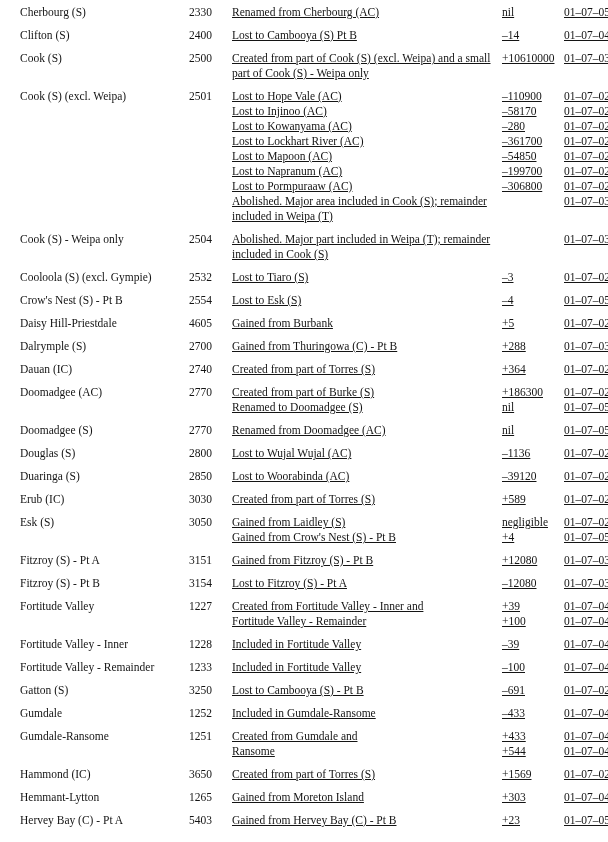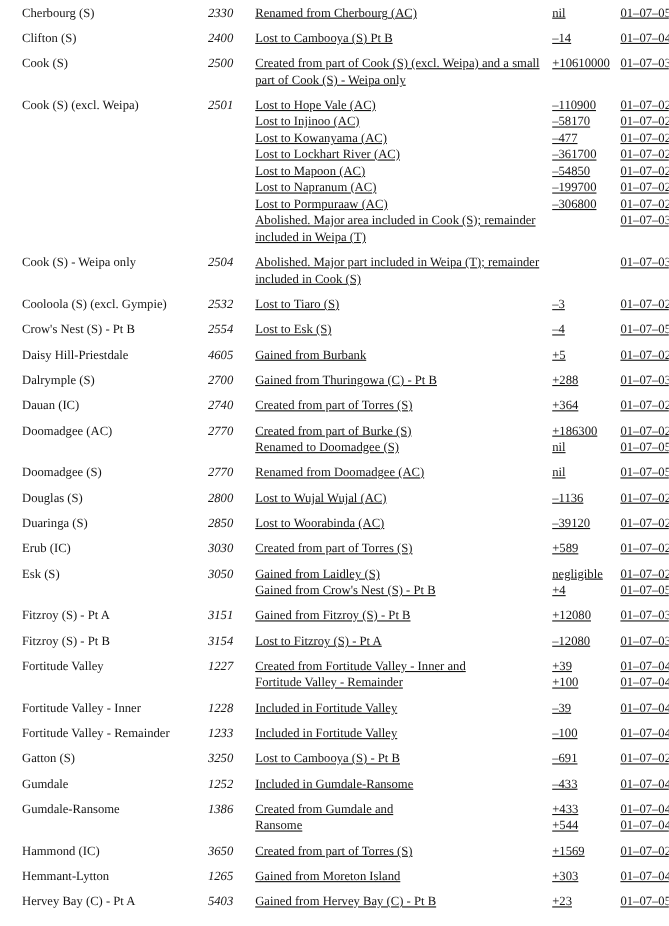--- a/index.html
+++ b/index.html
@@ -13,21 +13,21 @@
     color: #141414;
     overflow: hidden;
   }
   .page { padding: 5px 0 0 20px; box-sizing: border-box; }
   .row {
     display: grid;
     grid-template-columns: 152px 40px 406px;
     margin-bottom: 8px;
     align-items: start;
   }
-  .code { text-align: right; font-style: italic; }
+  .code { text-align: right; }
   .entries { padding-left: 20px; text-decoration: underline; }
   .entry {
     display: grid;
     grid-template-columns: 270px 62px 54px;
     align-items: start;
   }
   .desc { padding-right: 6px; }
   .date { white-space: nowrap; }
 </style>
 </head>
@@ -77,21 +77,21 @@
             <div class="area">–110900</div>
             <div class="date">01–07–02</div>
           </div>
           <div class="entry">
             <div class="desc">Lost to Injinoo (AC)</div>
             <div class="area">–58170</div>
             <div class="date">01–07–02</div>
           </div>
           <div class="entry">
             <div class="desc">Lost to Kowanyama (AC)</div>
-            <div class="area">–477</div>
+            <div class="area">–280</div>
             <div class="date">01–07–02</div>
           </div>
           <div class="entry">
             <div class="desc">Lost to Lockhart River (AC)</div>
             <div class="area">–361700</div>
             <div class="date">01–07–02</div>
           </div>
           <div class="entry">
             <div class="desc">Lost to Mapoon (AC)</div>
             <div class="area">–54850</div>
@@ -333,21 +333,21 @@
         <div class="entries">
           <div class="entry">
             <div class="desc">Included in Gumdale-Ransome</div>
             <div class="area">–433</div>
             <div class="date">01–07–04</div>
           </div>
         </div>
       </div>
       <div class="row">
         <div class="name">Gumdale-Ransome</div>
-        <div class="code">1386</div>
+        <div class="code">1251</div>
         <div class="entries">
           <div class="entry">
             <div class="desc">Created from Gumdale and</div>
             <div class="area">+433</div>
             <div class="date">01–07–04</div>
           </div>
           <div class="entry">
             <div class="desc">Ransome</div>
             <div class="area">+544</div>
             <div class="date">01–07–04</div>

